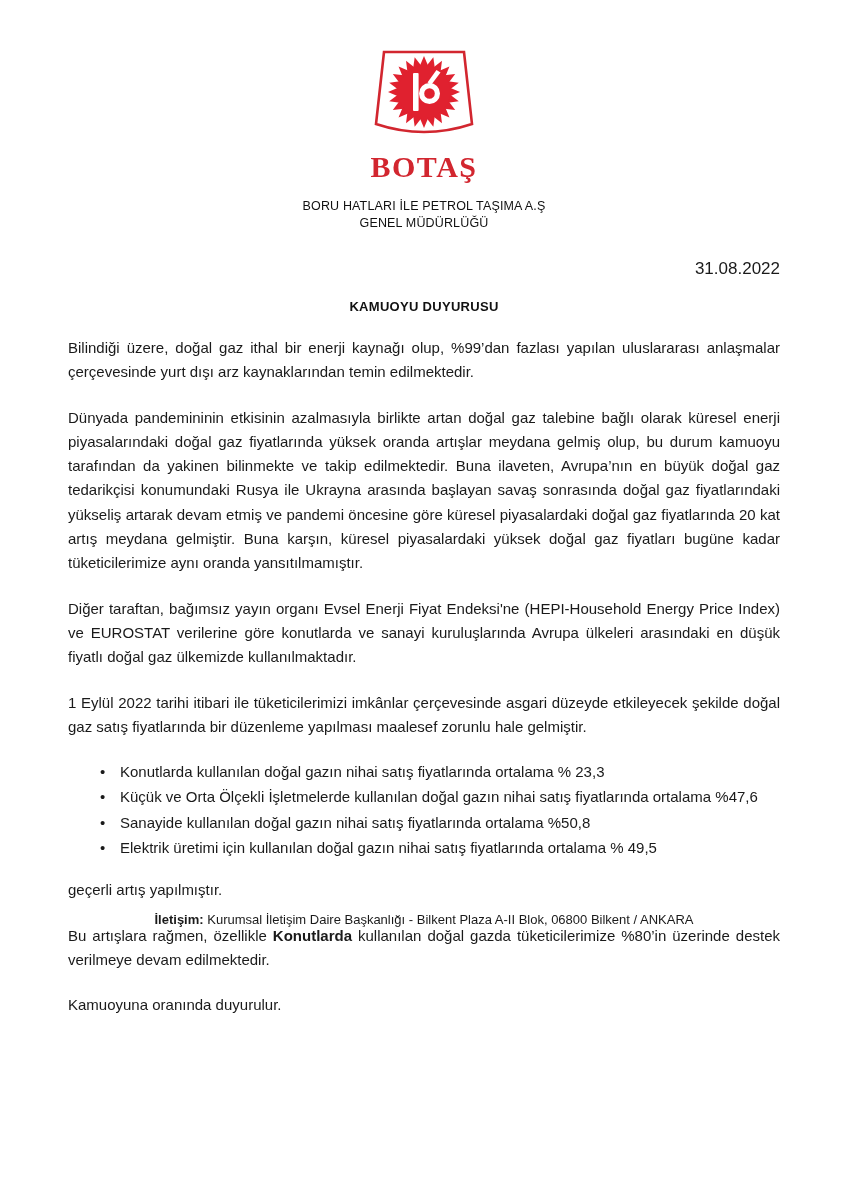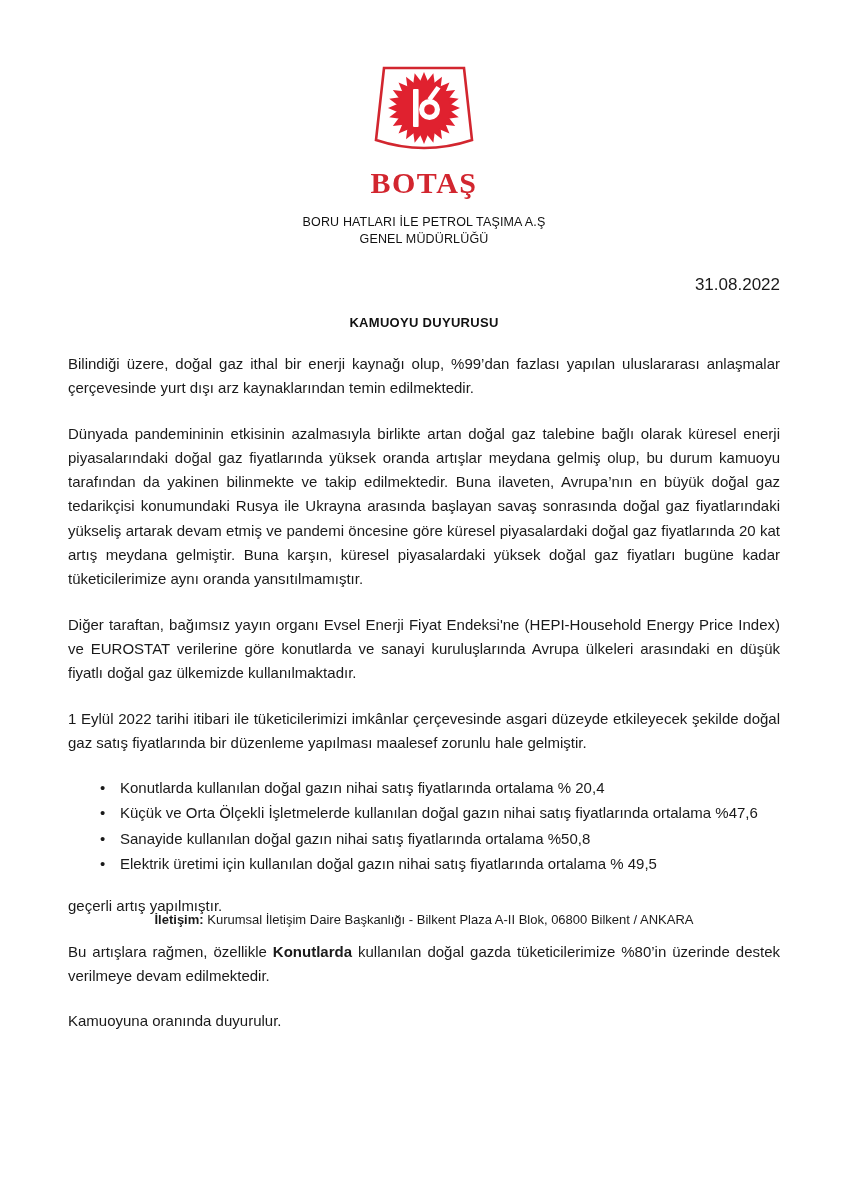--- a/index.html
+++ b/index.html
@@ -14,21 +14,21 @@
     font-family: "Liberation Sans", sans-serif;
     color: #1a1a1a;
     position: relative;
     overflow: hidden;
   }
 
   .page {
     width: 848px;
     height: 968px;
     box-sizing: border-box;
-    padding: 16px 68px;
+    padding: 0 68px;
     position: relative;
   }
 
   
   .header {
     padding-top: 46px;
     text-align: center;
   }
   .logo-wrap {
     display: inline-block;
@@ -192,21 +192,21 @@
   <div class="body-copy">
 
     <p class="para">Bilindiği üzere, doğal gaz ithal bir enerji kaynağı olup, %99’dan fazlası yapılan uluslararası anlaşmalar çerçevesinde yurt dışı arz kaynaklarından temin edilmektedir.</p>
     <p class="para">Dünyada pandemininin etkisinin azalmasıyla birlikte artan doğal gaz talebine bağlı olarak küresel enerji piyasalarındaki doğal gaz fiyatlarında yüksek oranda artışlar meydana gelmiş olup, bu durum kamuoyu tarafından da yakinen bilinmekte ve takip edilmektedir. Buna ilaveten, Avrupa’nın en büyük doğal gaz tedarikçisi konumundaki Rusya ile Ukrayna arasında başlayan savaş sonrasında doğal gaz fiyatlarındaki yükseliş artarak devam etmiş ve pandemi öncesine göre küresel piyasalardaki doğal gaz fiyatlarında 20 kat artış meydana gelmiştir. Buna karşın, küresel piyasalardaki yüksek doğal gaz fiyatları bugüne kadar tüketicilerimize aynı oranda yansıtılmamıştır.</p>
     <p class="para">Diğer taraftan, bağımsız yayın organı Evsel Enerji Fiyat Endeksi'ne (HEPI-Household Energy Price Index) ve EUROSTAT verilerine göre konutlarda ve sanayi kuruluşlarında Avrupa ülkeleri arasındaki en düşük fiyatlı doğal gaz ülkemizde kullanılmaktadır.</p>
     <p class="para">1 Eylül 2022 tarihi itibari ile tüketicilerimizi imkânlar çerçevesinde asgari düzeyde etkileyecek şekilde doğal gaz satış fiyatlarında bir düzenleme yapılması maalesef zorunlu hale gelmiştir.</p>
 
     <ul class="bullets">
       <li>
         <span class="bullet-dot">•</span>
-        <span>Konutlarda kullanılan doğal gazın nihai satış fiyatlarında ortalama % 20,4</span>
+        <span>Konutlarda kullanılan doğal gazın nihai satış fiyatlarında ortalama % 23,3</span>
       </li>
       <li>
         <span class="bullet-dot">•</span>
         <span>Küçük ve Orta Ölçekli İşletmelerde kullanılan doğal gazın nihai satış fiyatlarında ortalama %47,6</span>
       </li>
       <li>
         <span class="bullet-dot">•</span>
         <span>Sanayide kullanılan doğal gazın nihai satış fiyatlarında ortalama %50,8</span>
       </li>
       <li>

